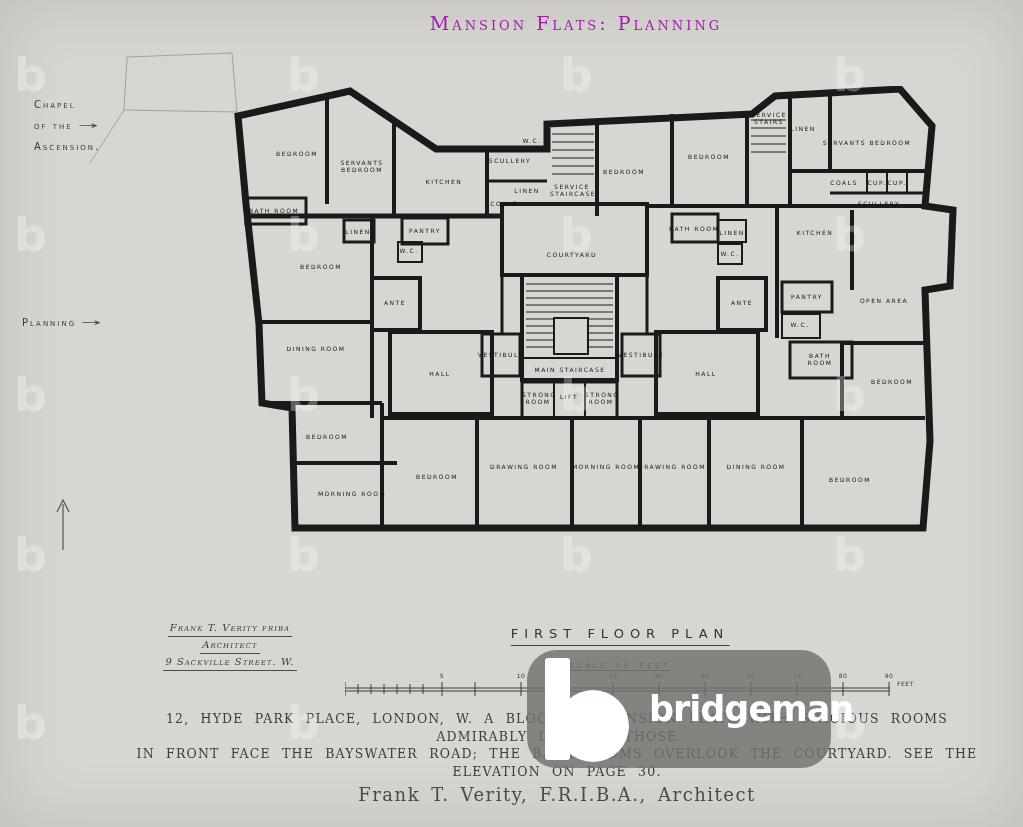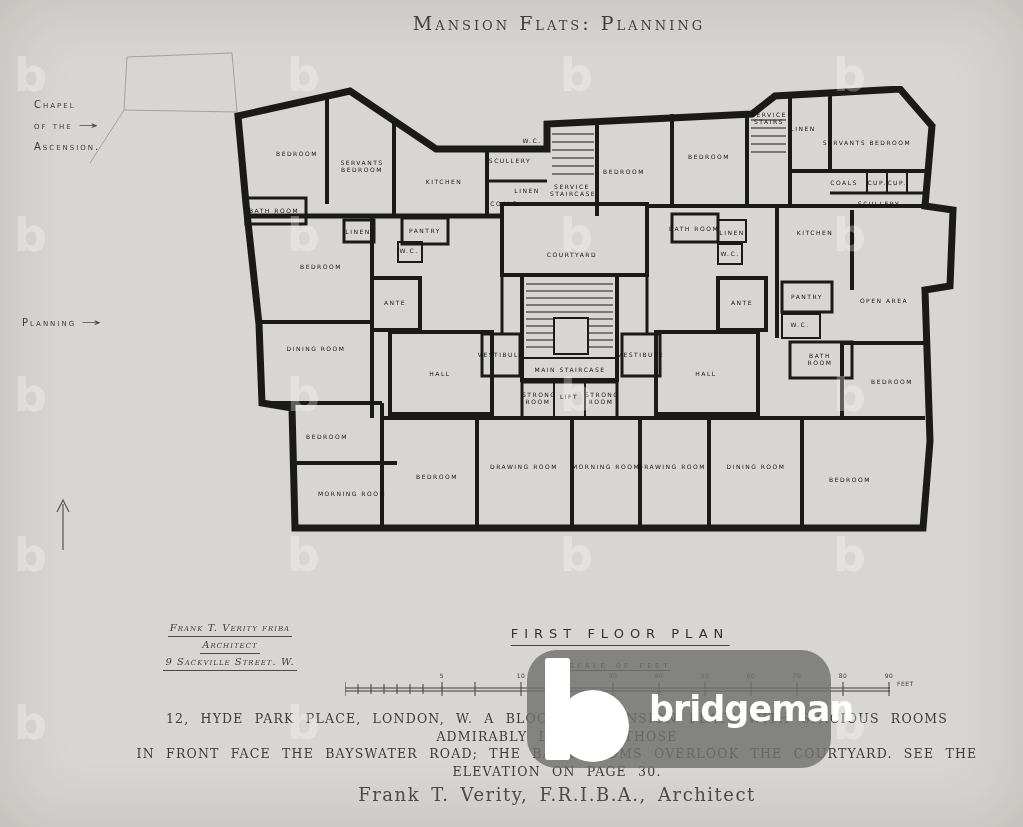--- a/index.html
+++ b/index.html
@@ -4,22 +4,22 @@
 <style>
   html,body{margin:0;padding:0;}
   body{
     width:1023px;height:827px;position:relative;overflow:hidden;
     background:#d7d6d2;
     font-family:"DejaVu Serif", serif;color:#2e2e2c;
   }
   #vignette{position:absolute;inset:0;box-shadow:inset 0 0 70px rgba(40,40,35,.14);pointer-events:none;}
   
   .page-title{
-    position:absolute;left:559px;top:12px;transform:translateX(-50%);
-    font-variant:small-caps;font-size:19px;letter-spacing:3px;color:#404040;white-space:nowrap;
+    position:absolute;left:576px;top:12px;transform:translateX(-50%);
+    font-variant:small-caps;font-size:19px;letter-spacing:3px;color:#a21caf;white-space:nowrap;
   }
   .margin-note{position:absolute;font-variant:small-caps;font-family:"DejaVu Sans",sans-serif;
     font-size:10px;letter-spacing:2px;color:#3a3a38;line-height:21px;}
   #chapel-note{left:34px;top:94px;width:110px;}
   #chapel-note .l2{white-space:nowrap;}
   #forecourt-note{left:22px;top:312px;white-space:nowrap;}
   .arrow-glyph{display:inline-block;transform:scaleX(2.4);transform-origin:left center;color:#4a4a48;}
   
   #plan{position:absolute;left:232px;top:86px;width:728px;height:462px;}
   #plan svg{position:absolute;left:0;top:0;}

